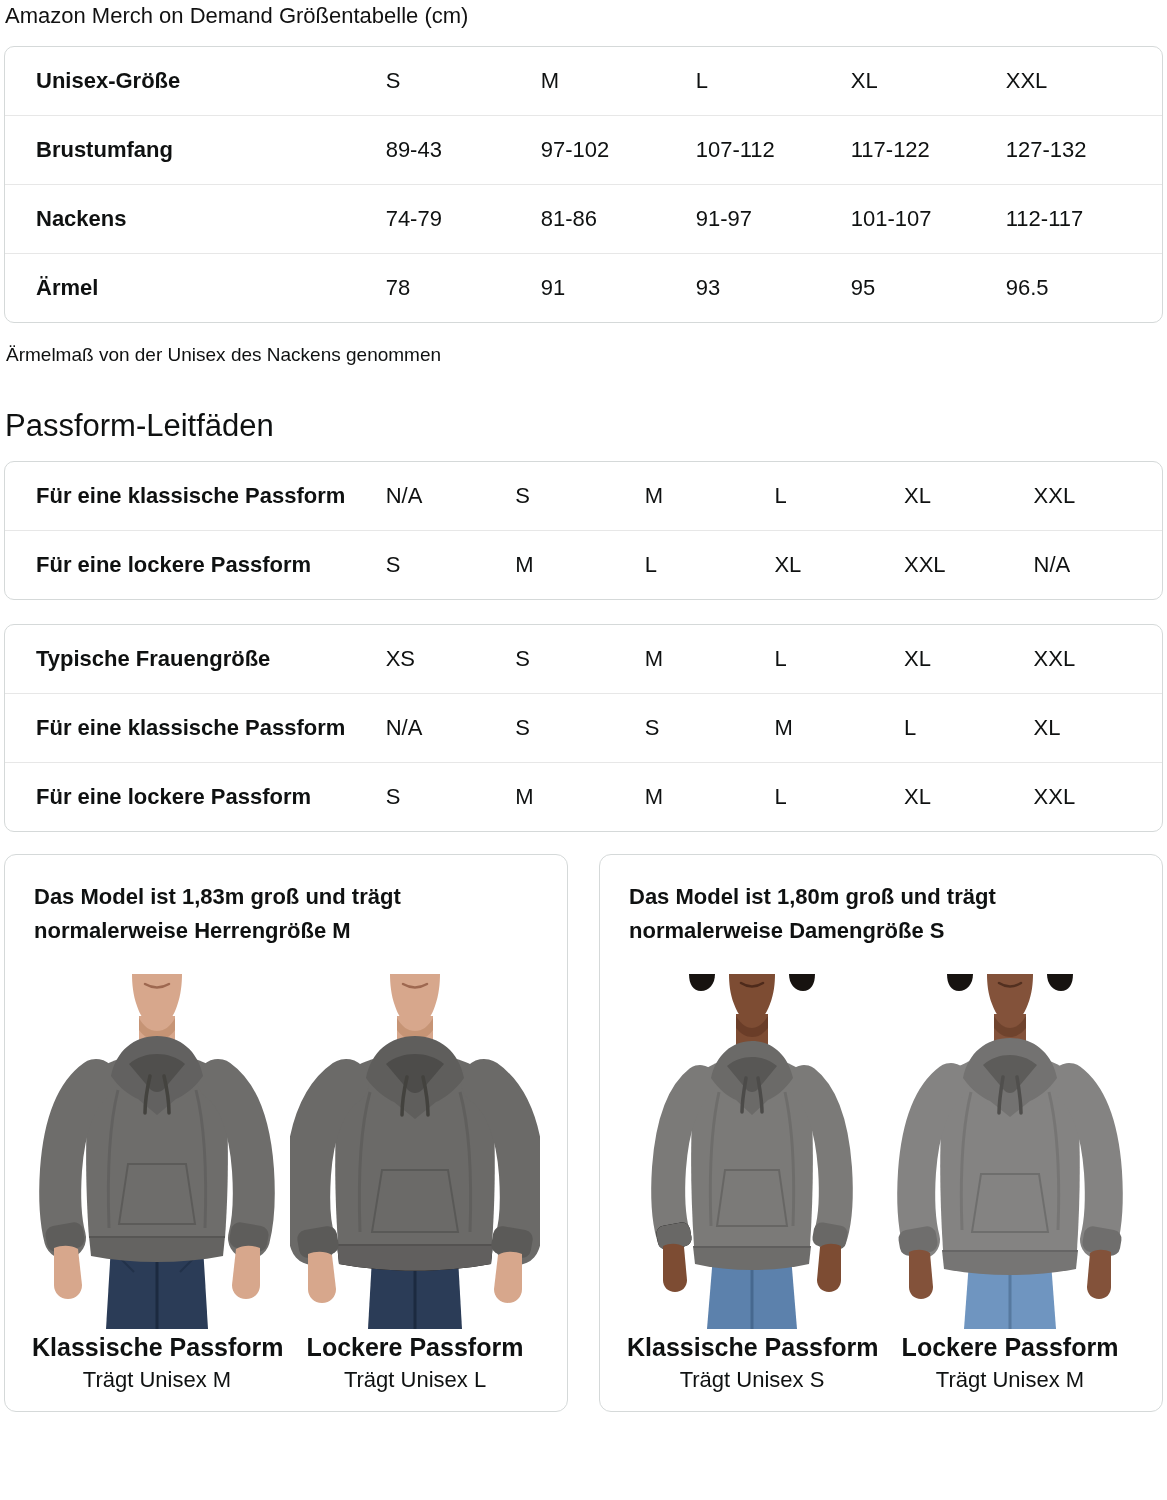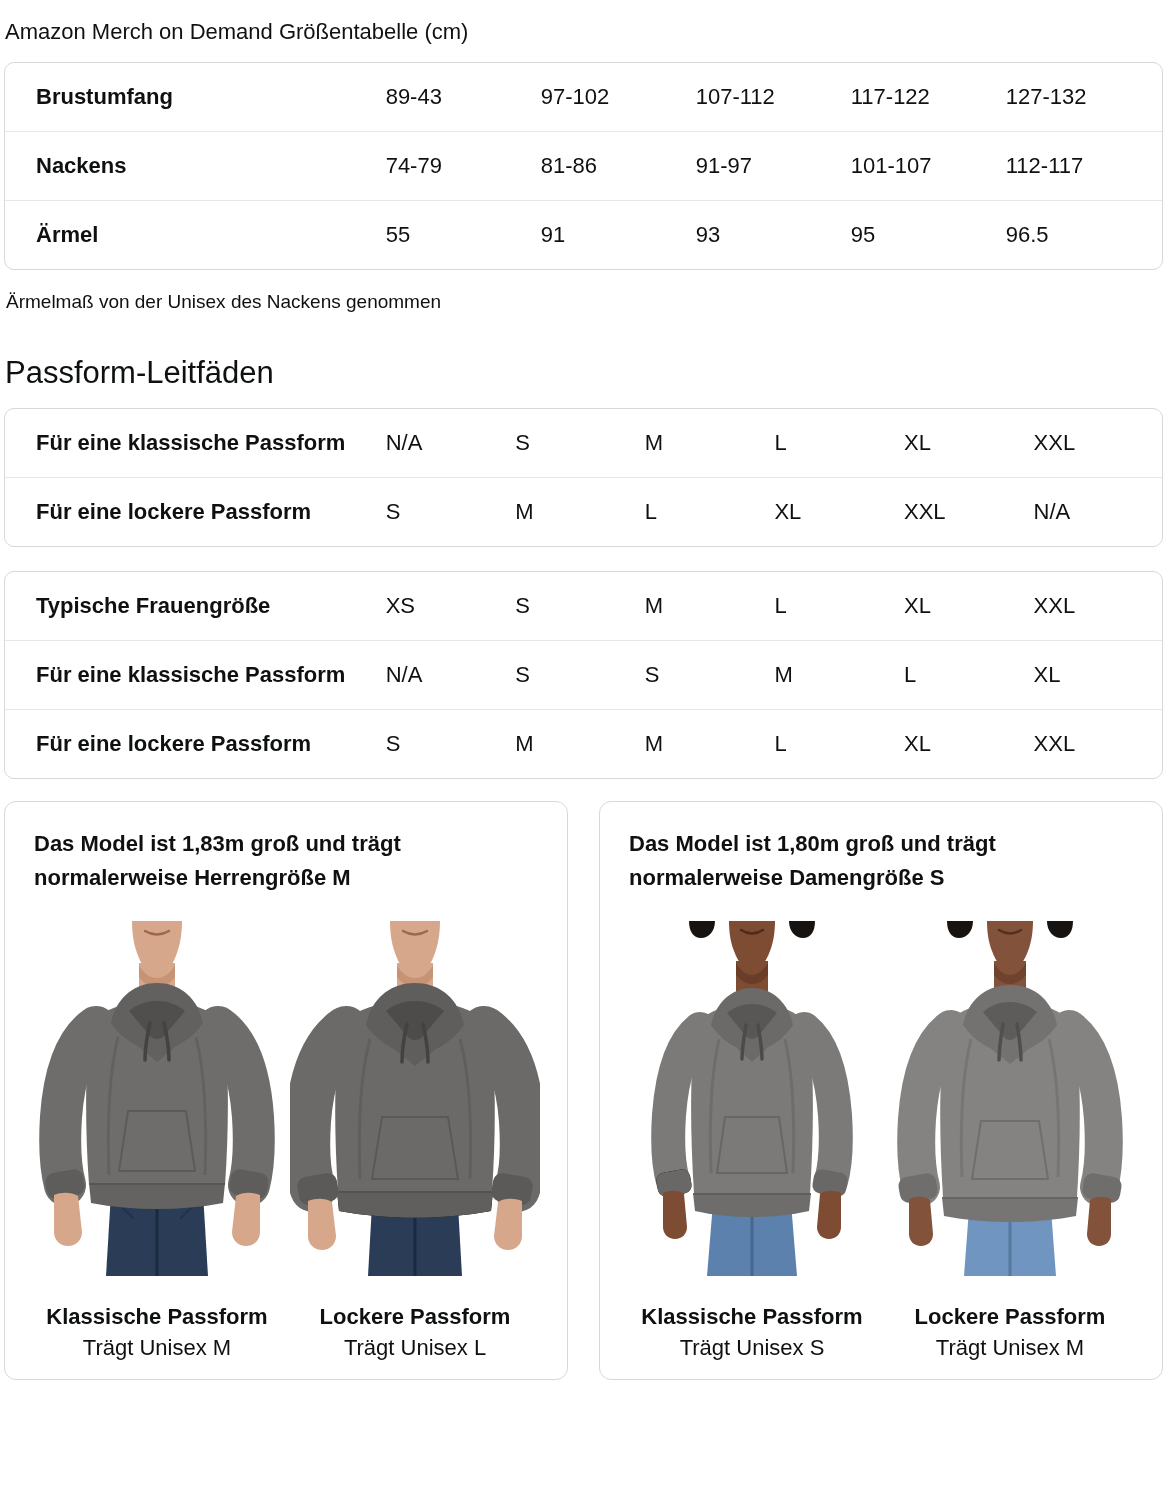--- a/index.html
+++ b/index.html
@@ -1,77 +1,85 @@
 <!DOCTYPE html>
 <html lang="de"><head>
 <meta charset="utf-8">
 <style>
   html,body { margin:0; padding:0; background:#fff; }
   body { font-family:"Liberation Sans","DejaVu Sans",sans-serif; color:#0f1111; }
-  .page { width:1167px; height:1500px; box-sizing:border-box; padding:16px 4px 0 4px; overflow:hidden; }
+  .page { width:1167px; height:1500px; box-sizing:border-box; padding:0 4px 0 4px; overflow:hidden; }
 
   h1.title { font-size:22px; font-weight:400; margin:3px 0 17px 1px; color:#111; }
 
   .tbl-wrap { border:1px solid #d5d9d9; border-radius:10px; overflow:hidden; background:#fff; }
   table.sz { width:100%; border-collapse:collapse; table-layout:fixed; }
   .sz td { font-size:22px; padding:21px 2px 21px 0; vertical-align:middle; white-space:nowrap; color:#0f1111; }
   .sz td.lbl { font-weight:700; padding-left:31px; }
   .sz tr + tr td { border-top:1px solid #e7e7e7; }
 
   .note { font-size:19px; margin:21px 0 0 2px; }
   h2.sect { font-size:31px; font-weight:400; margin:42px 0 17px 1px; }
   .gap32 { margin-top:24px; }
 
   .cards { display:flex; gap:31px; margin-top:22px; }
   .card { flex:1; min-width:0; border:1px solid #d5d9d9; border-radius:12px;
           padding:25px 27px 18px 27px; box-sizing:border-box; background:#fff; }
   .desc { font-size:22px; line-height:34px; margin:0 0 26px 2px;font-weight:bold; }
   .figs { display:flex; gap:8px; }
   .fig { flex:1; min-width:0; text-align:center; }
   .fig svg { width:100%; height:auto; display:block; }
-  .fit  { font-size:22px; font-weight:700; margin-top:28px; white-space:nowrap; }
+  .fit  { font-size:25px; font-weight:700; margin-top:4px; white-space:nowrap; }
   .worn { font-size:22px; margin-top:5px; white-space:nowrap; }
 </style>
 </head>
 <body>
 
 <div class="page">
 
   <h1 class="title">Amazon Merch on Demand Größentabelle (cm)</h1>
 
   <div class="tbl-wrap">
     <table class="sz">
       <colgroup>
           <col style="width:32.9%">
           <col style="width:13.4%">
           <col style="width:13.4%">
           <col style="width:13.4%">
           <col style="width:13.4%">
           <col style="width:13.5%">
         </colgroup>
       <tbody>
+          <tr>
+        <td class="lbl">Unisex-Größe</td>
+        <td>S</td>
+        <td>M</td>
+        <td>L</td>
+        <td>XL</td>
+        <td>XXL</td>
+      </tr>
       <tr>
         <td class="lbl">Brustumfang</td>
         <td>89-43</td>
         <td>97-102</td>
         <td>107-112</td>
         <td>117-122</td>
         <td>127-132</td>
       </tr>
       <tr>
         <td class="lbl">Nackens</td>
         <td>74-79</td>
         <td>81-86</td>
         <td>91-97</td>
         <td>101-107</td>
         <td>112-117</td>
       </tr>
       <tr>
         <td class="lbl">Ärmel</td>
-        <td>55</td>
+        <td>78</td>
         <td>91</td>
         <td>93</td>
         <td>95</td>
         <td>96.5</td>
       </tr>
     </tbody>
       </table>
   </div>
 
   <p class="note">Ärmelmaß von der Unisex des Nackens genommen</p>

